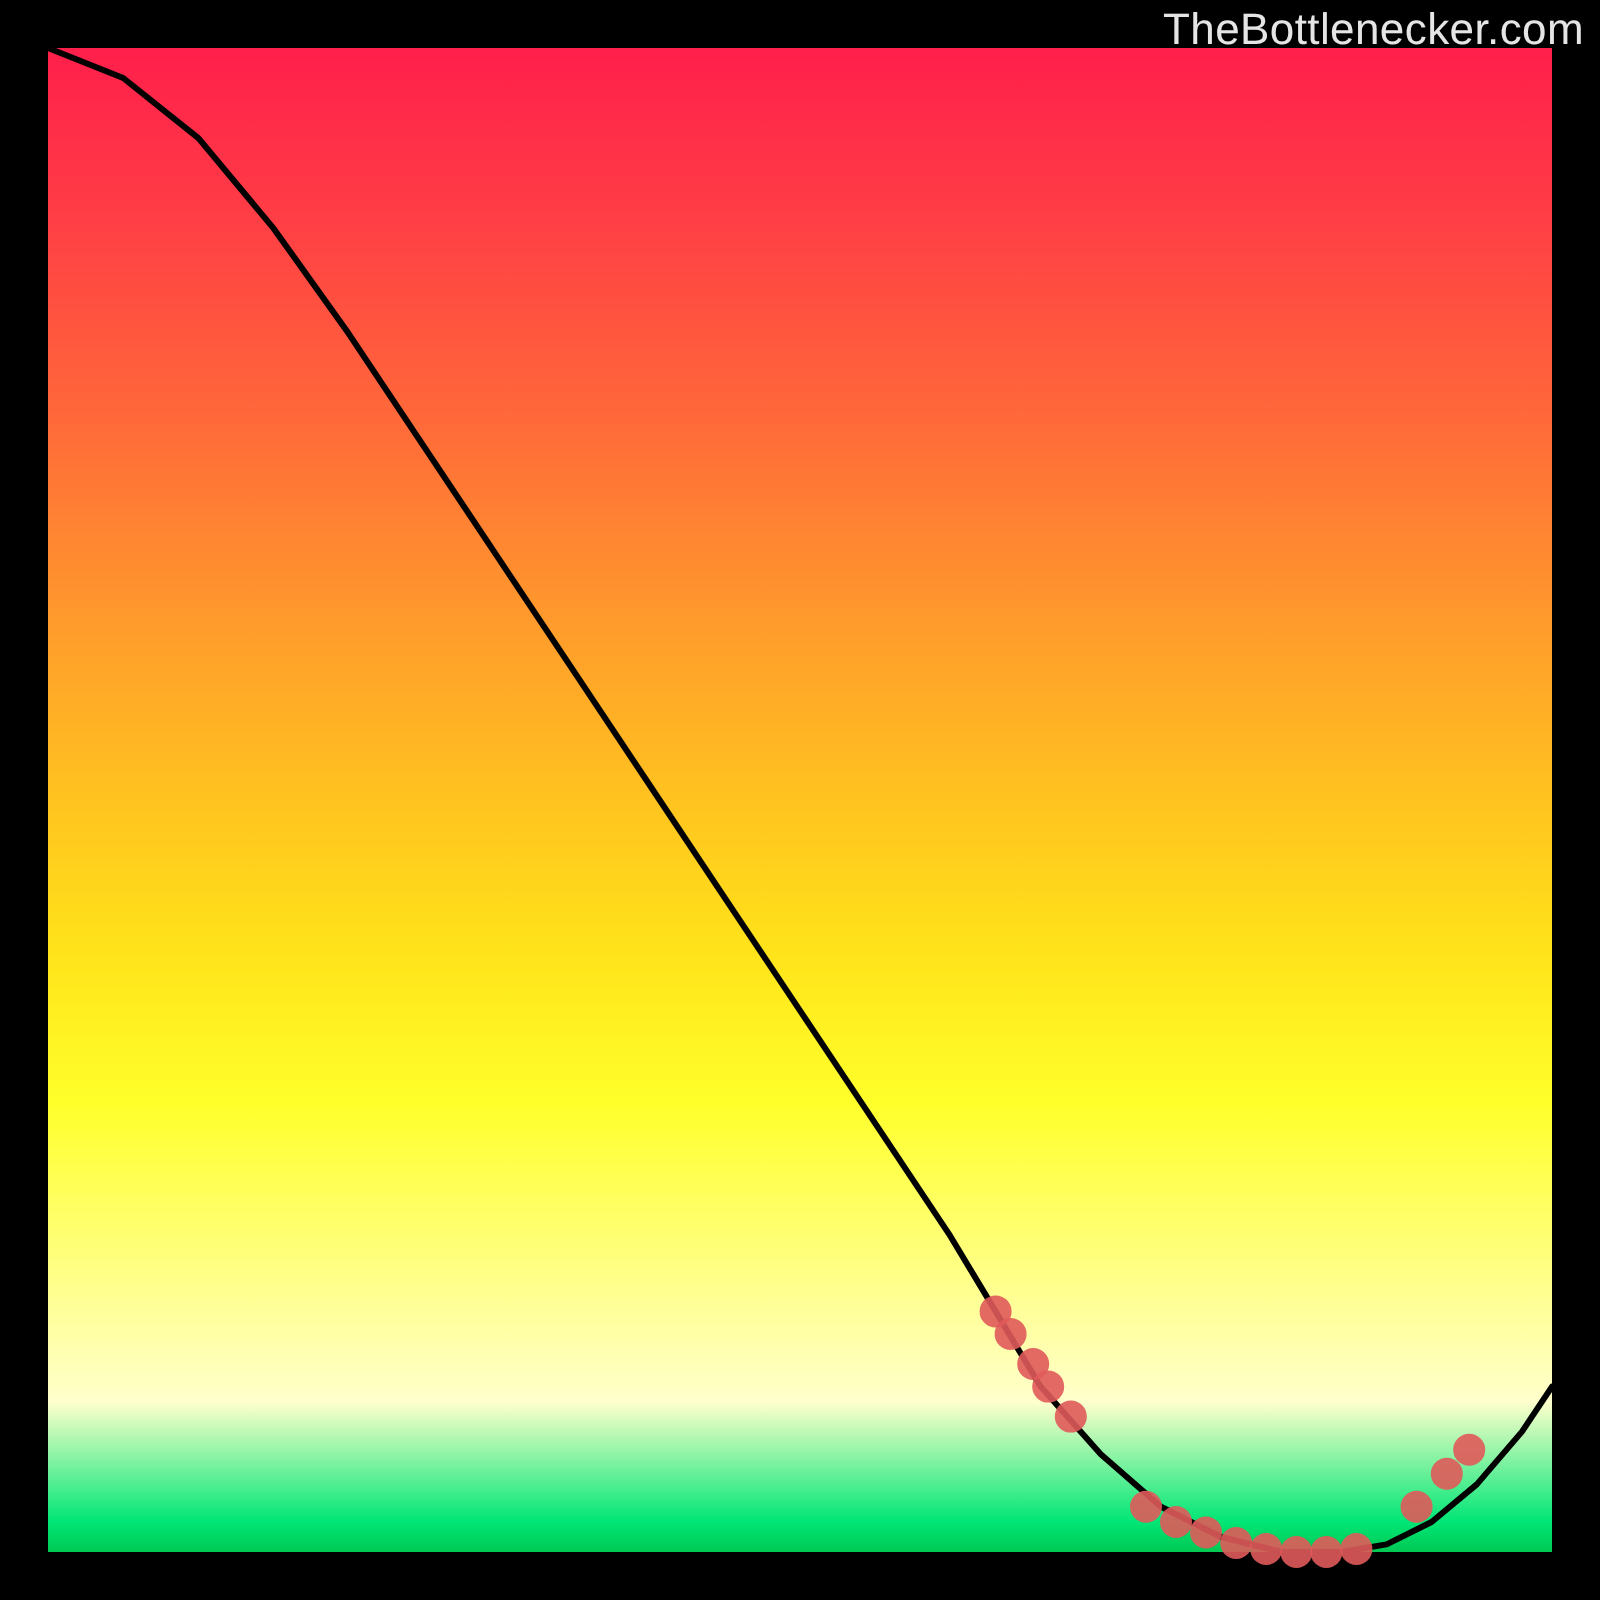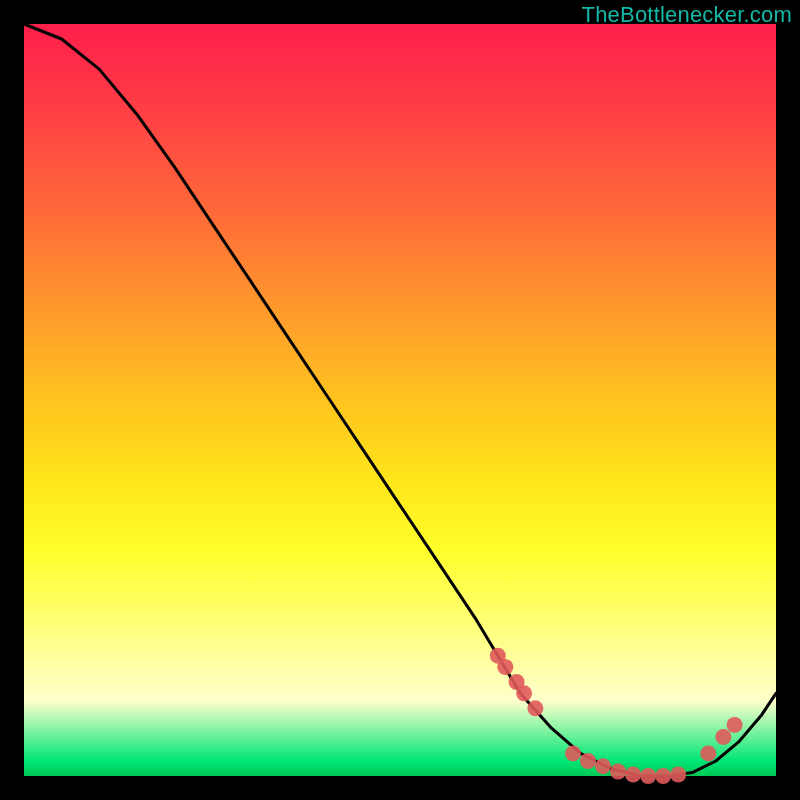--- a/index.html
+++ b/index.html
@@ -42,21 +42,21 @@
       #ffff7a 80%,
       #ffffcc 90%,
       #00e676 98%,
       #00c853 100%
     );
   }
   .watermark {
     position: absolute;
     top: 2px;
     right: 8px;
-    color: #14b8a6;
+    color: #e5e5e5;
     font-size: 22px;
     font-weight: 500;
     letter-spacing: 0.2px;
     z-index: 5;
     font-family: Arial, sans-serif;
   }
   svg.curve-layer {
     position: absolute;
     left: 0;
     top: 0;

